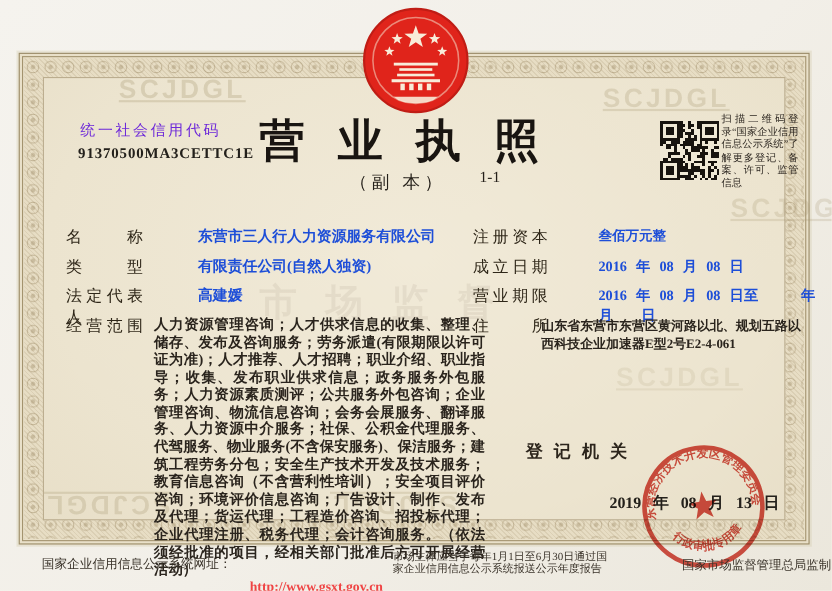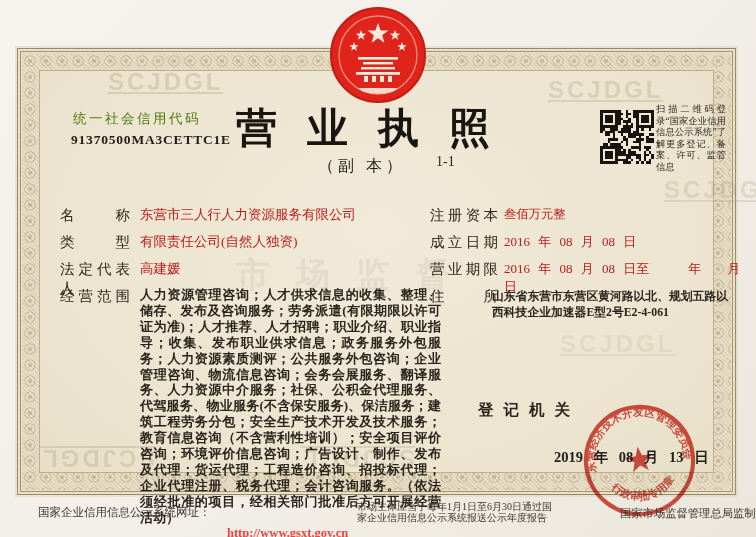--- a/index.html
+++ b/index.html
@@ -45,21 +45,21 @@
   .wm-3{left:664px;top:176px;font-size:24px;opacity:.22;}
   .wm-4{left:40px;top:444px;font-size:24px;opacity:.26;transform:rotate(180deg);}
   .wm-5{left:300px;top:444px;font-size:24px;opacity:.24;transform:rotate(180deg);}
   .wm-6{left:560px;top:330px;font-size:24px;opacity:.14;}
   .ghost{
     position:absolute;left:236px;top:252px;font-size:34px;letter-spacing:26px;
     color:rgba(125,110,90,.10);font-weight:700;pointer-events:none;
   }
 
   
-  .credit-label{position:absolute;left:73px;top:110px;font-size:13.5px;letter-spacing:2.5px;color:#4d7c0f;}
+  .credit-label{position:absolute;left:73px;top:110px;font-size:13.5px;letter-spacing:2.5px;color:#6d28d9;}
   .credit-code{position:absolute;left:71px;top:132px;font-size:13.5px;font-weight:700;letter-spacing:.8px;color:#23201b;}
   .doc-title{
     position:absolute;left:0;top:101px;width:756px;text-align:center;
     font-size:41px;font-weight:900;letter-spacing:30px;
     box-sizing:border-box;color:#191511;
   }
   .copy-label{position:absolute;left:318px;top:156px;font-size:16px;letter-spacing:4px;color:#241f19;}
   .page-number{position:absolute;left:436px;top:154px;font-size:14px;color:#241f19;}
 
   
@@ -69,21 +69,21 @@
     position:absolute;left:656px;top:104px;width:70px;
     font-size:9.3px;line-height:11.6px;color:#2e2822;text-align:justify;
   }
 
   
   .flabel{
     position:absolute;font-size:14.5px;color:#2f2719;font-weight:500;
     width:70px;text-align:justify;text-align-last:justify;text-justify:inter-character;
   }
   .flabel.right{width:68px;}
-  .fvalue{position:absolute;font-size:13.5px;font-weight:400;color:#b91c1c;}
+  .fvalue{position:absolute;font-size:13.5px;font-weight:700;color:#1d4ed8;margin-left:40px;}
   .lab-l{left:60px;} .val-l{left:140px;}
   .lab-r{left:430px;} .val-r{left:504px;}
   .row-1{top:206px;} .row-2{top:233px;} .row-3{top:260px;} .row-4{top:287px;}
   .scope-text{
     position:absolute;left:140px;top:287px;width:301px;
     font-size:13.1px;line-height:15.9px;font-weight:600;color:#2a241d;text-align:justify;
   }
   .addr-text{
     position:absolute;left:492px;top:288px;width:246px;
     font-size:11.8px;line-height:16px;font-weight:600;color:#2a241d;

